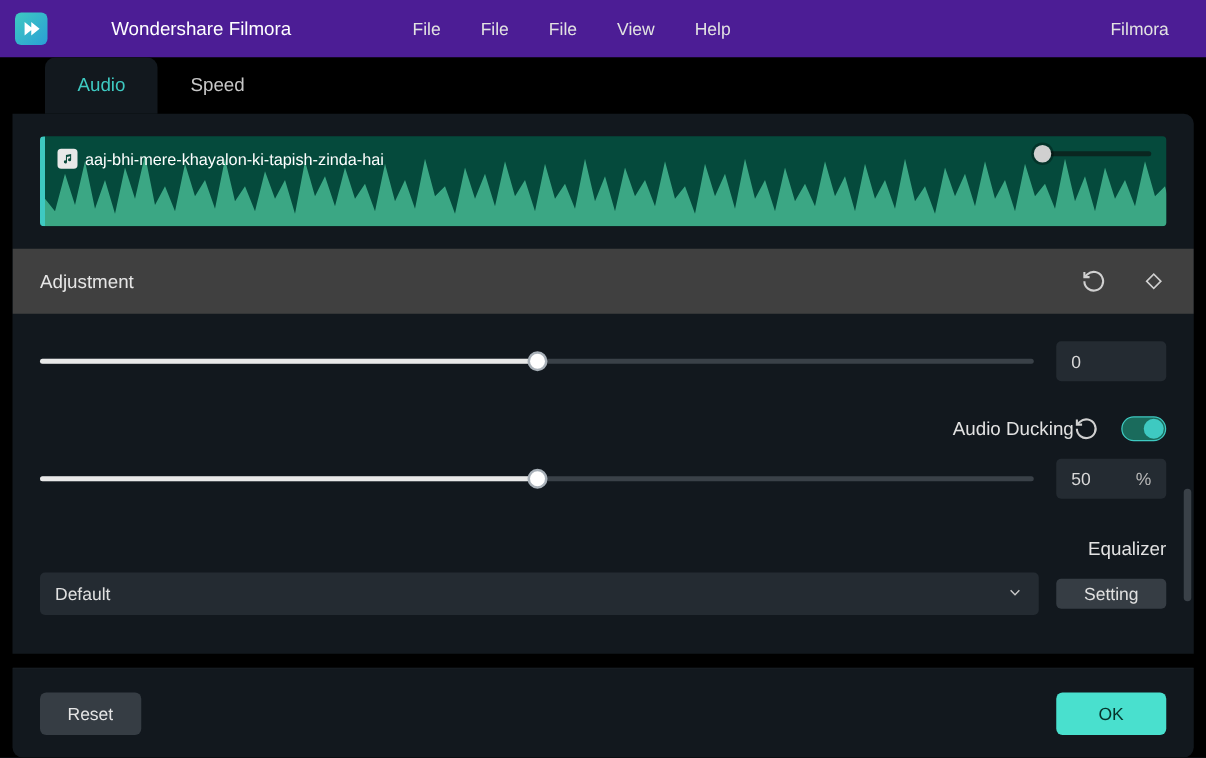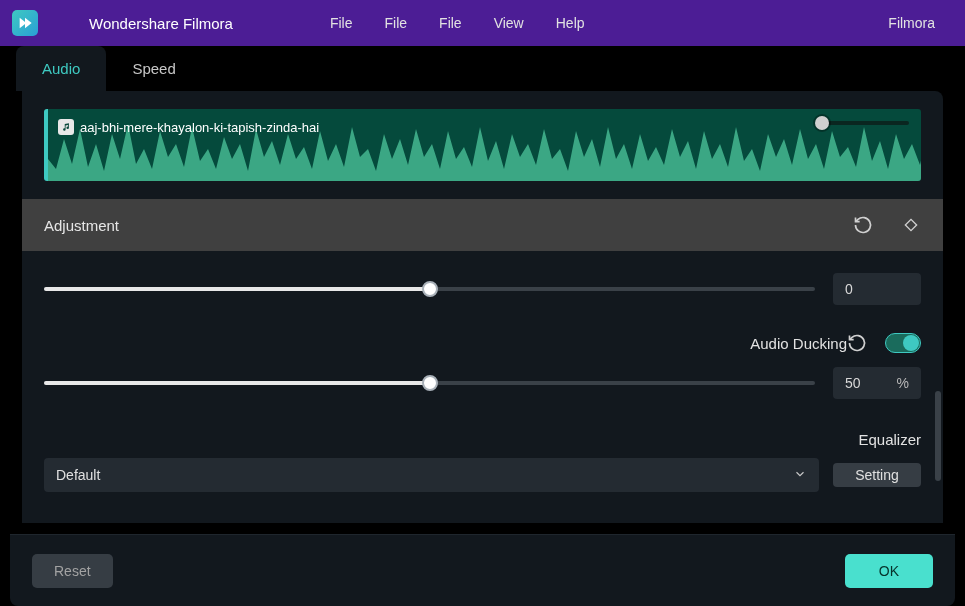--- a/index.html
+++ b/index.html
@@ -27,38 +27,38 @@
     margin-right: 14px;
   }
   .logo svg { width: 16px; height: 16px; }
   .app-title { font-size: 15px; color: #fff; font-weight: 400; margin-right: 60px; }
   .menu-items { display: flex; gap: 32px; }
   .menu-item { font-size: 14px; color: #e2e2e2; cursor: pointer; }
   .doc-title { margin-left: auto; font-size: 14px; color: #e2e2e2; padding-right: 18px; }
 
   .tabs {
     display: flex;
-    padding-left: 16px;
+    padding-left: 36px;
     background: #000;
   }
   .tab {
     padding: 14px 26px;
     font-size: 15px;
     color: #c8c8c8;
     cursor: pointer;
     border-radius: 8px 8px 0 0;
   }
   .tab.active {
     background: #12181e;
     color: #3ec9c1;
   }
 
   .panel {
     background: #12181e;
-    margin: 0 22px;
+    margin: 0 10px;
     border-radius: 0 8px 0 0;
     height: 432px;
     overflow: hidden;
     position: relative;
   }
   .panel-inner {
     padding: 18px 22px 0 22px;
     height: 100%;
     overflow-y: auto;
     scrollbar-width: none;
@@ -214,21 +214,21 @@
     display:flex; align-items:center;
     padding:0 22px;
     border-radius: 0 0 8px 8px;
   }
   .btn {
     height:34px; padding:0 22px;
     border-radius:5px;
     display:flex;align-items:center;justify-content:center;
     font-size:14px; cursor:pointer;
   }
-  .btn-reset { background:#363d44; color:#a3a3a3; }
+  .btn-reset { background:#363d44; color:#e5e5e5; }
   .btn-ok { background:#49e0ce; color:#06332b; font-weight:500; margin-left:auto; padding:0 34px;}
 
   .vscroll {
     position:absolute; right:2px; top:300px;
     width:6px; height:90px;
     background:#3a4148;
     border-radius:3px;
   }
 </style>
 </head>

